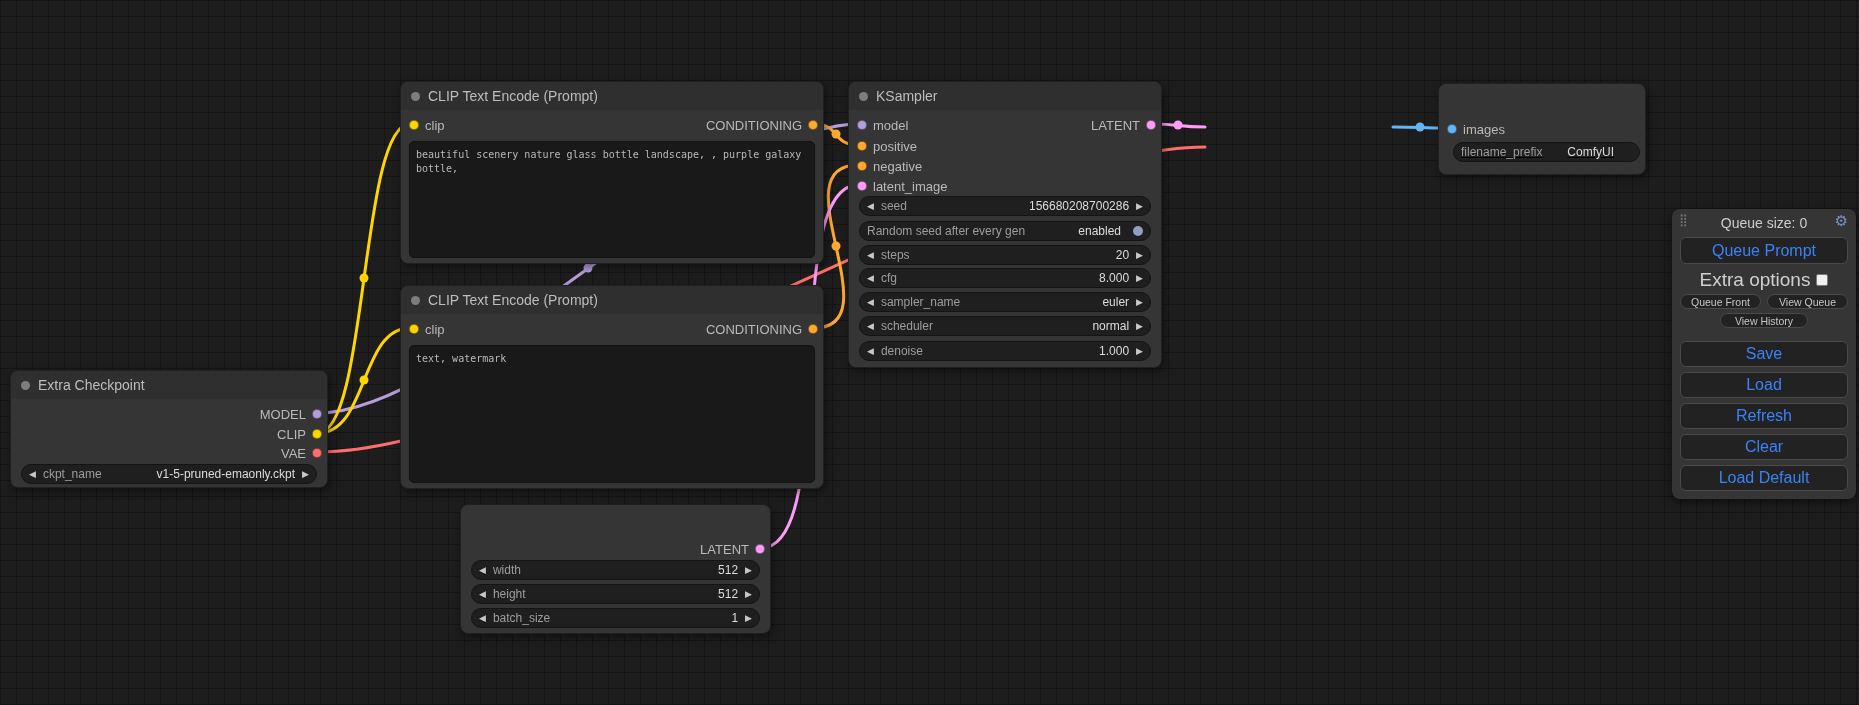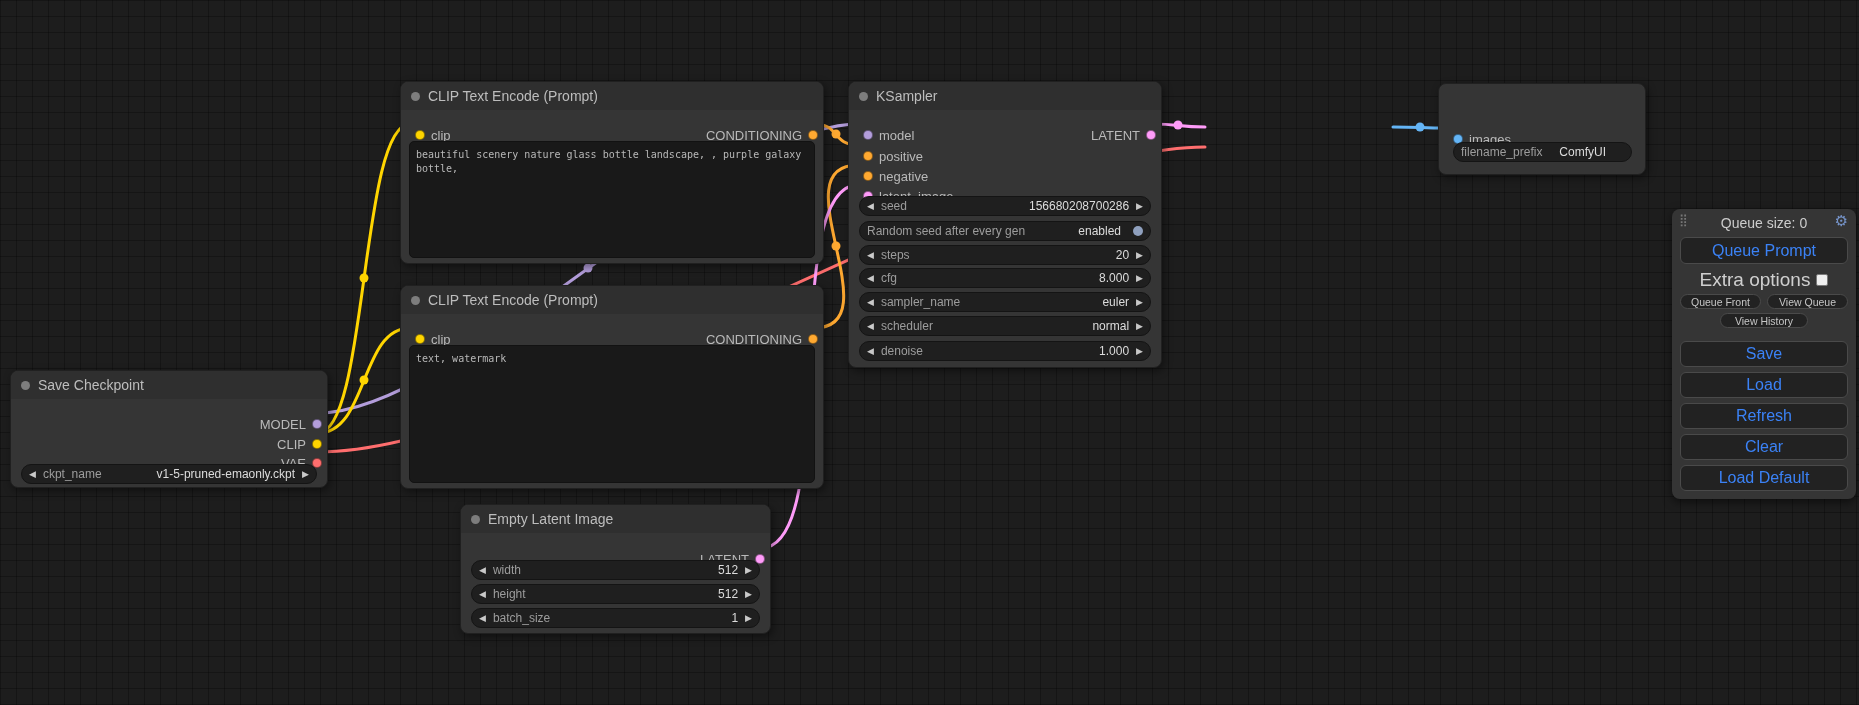--- a/index.html
+++ b/index.html
@@ -20,21 +20,21 @@
     position:absolute;background:#353535;border:1px solid #202020;border-radius:8px;
     box-shadow:2px 3px 9px rgba(0,0,0,0.45);z-index:2;box-sizing:border-box;
   }
   .node-header{
     position:absolute;left:0;right:0;top:0;height:28px;background:#2f2f2f;
     border-radius:7px 7px 0 0;display:flex;align-items:center;padding:0 10px;gap:8px;box-sizing:border-box;
   }
   .collapse-dot{width:9px;height:9px;border-radius:50%;background:#7d7d7d;flex:none;}
   .node-title{font-size:14px;color:#bdbdbd;white-space:nowrap;}
 
-  .slot-row{position:absolute;left:9px;right:0;height:20px;margin-top:10px;}
+  .slot-row{position:absolute;left:3px;right:0;height:20px;}
   .port{
     position:absolute;top:50%;transform:translateY(-50%);width:10px;height:10px;border-radius:50%;
     border:1px solid rgba(0,0,0,0.45);box-sizing:border-box;background:#888;
   }
   .port.in{left:5px;} .port.out{right:5px;}
   .slot-label{position:absolute;top:50%;transform:translateY(-50%);font-size:13px;color:#b9b9b9;white-space:nowrap;}
   .in-label{left:21px;} .out-label{right:21px;}
 
   .widget{
     position:absolute;left:10px;right:10px;height:20px;background:#1f1f1f;border:1px solid #141414;
@@ -90,21 +90,21 @@
     <circle cx="836" cy="134" r="4.5" fill="#FFA931"></circle>
     <circle cx="836" cy="246" r="4.5" fill="#FFA931"></circle>
     <circle cx="809" cy="366" r="4.5" fill="#FF9CF9"></circle>
     <circle cx="1178" cy="125" r="4.5" fill="#FF9CF9"></circle>
     <circle cx="1420" cy="127" r="4.5" fill="#64B5F6"></circle>
   </svg>
 
   <div class="node" style="left:10px;top:370px;width:318px;height:118px;">
     <div class="node-header">
       <span class="collapse-dot"></span>
-      <span class="node-title">Save Checkpoint</span>
+      <span class="node-title">Extra Checkpoint</span>
     </div>
     <div class="slot-row" style="top:33px;">
       <span class="slot-label out-label">MODEL</span>
       <span class="port out" style="background: rgb(179, 157, 219);"></span>
     </div>
     <div class="slot-row" style="top:53px;">
       <span class="slot-label out-label">CLIP</span>
       <span class="port out" style="background: rgb(255, 213, 0);"></span>
     </div>
     <div class="slot-row" style="top:72px;">
@@ -141,24 +141,20 @@
     <div class="slot-row" style="top:33px;">
       <span class="port in" style="background: rgb(255, 213, 0);"></span>
       <span class="slot-label in-label">clip</span>
       <span class="slot-label out-label">CONDITIONING</span>
       <span class="port out" style="background: rgb(255, 169, 49);"></span>
     </div>
     <div class="prompt-box" style="top:59px;height:138px;">text, watermark</div>
   </div>
 
   <div class="node" style="left:460px;top:504px;width:311px;height:130px;">
-    <div class="node-header">
-      <span class="collapse-dot"></span>
-      <span class="node-title">Empty Latent Image</span>
-    </div>
     <div class="slot-row" style="top:34px;">
       <span class="slot-label out-label">LATENT</span>
       <span class="port out" style="background: rgb(255, 156, 249);"></span>
     </div>
     <div class="widget" style="top:55px;">
       <span class="arrow">◀</span>
       <span class="wlabel">width</span>
       <span class="wvalue">512</span>
       <span class="arrow">▶</span>
     </div>
@@ -241,21 +237,21 @@
       <span class="arrow">▶</span>
     </div>
   </div>
 
 
   <div class="node" style="left:1438px;top:83px;width:208px;height:92px;">
     <div class="slot-row" style="top:35px;padding-left:20px;">
       <span class="port in" style="background: rgb(100, 181, 246);"></span>
       <span class="slot-label in-label">images</span>
     </div>
-    <div class="widget" style="top:58px;left:14px;right:13px;">
+    <div class="widget" style="top:58px;left:14px;right:5px;text-decoration:underline;">
       <span class="wlabel">filename_prefix</span>
       <span class="wvalue" style="margin-right:18px;">ComfyUI</span>
     </div>
   </div>
 
   <div class="menu">
     <span class="drag-handle">⣿</span>
     <span class="queue-size">Queue size: 0</span>
     <span class="gear" style="color: rgb(117, 147, 201);">⚙</span>
 

